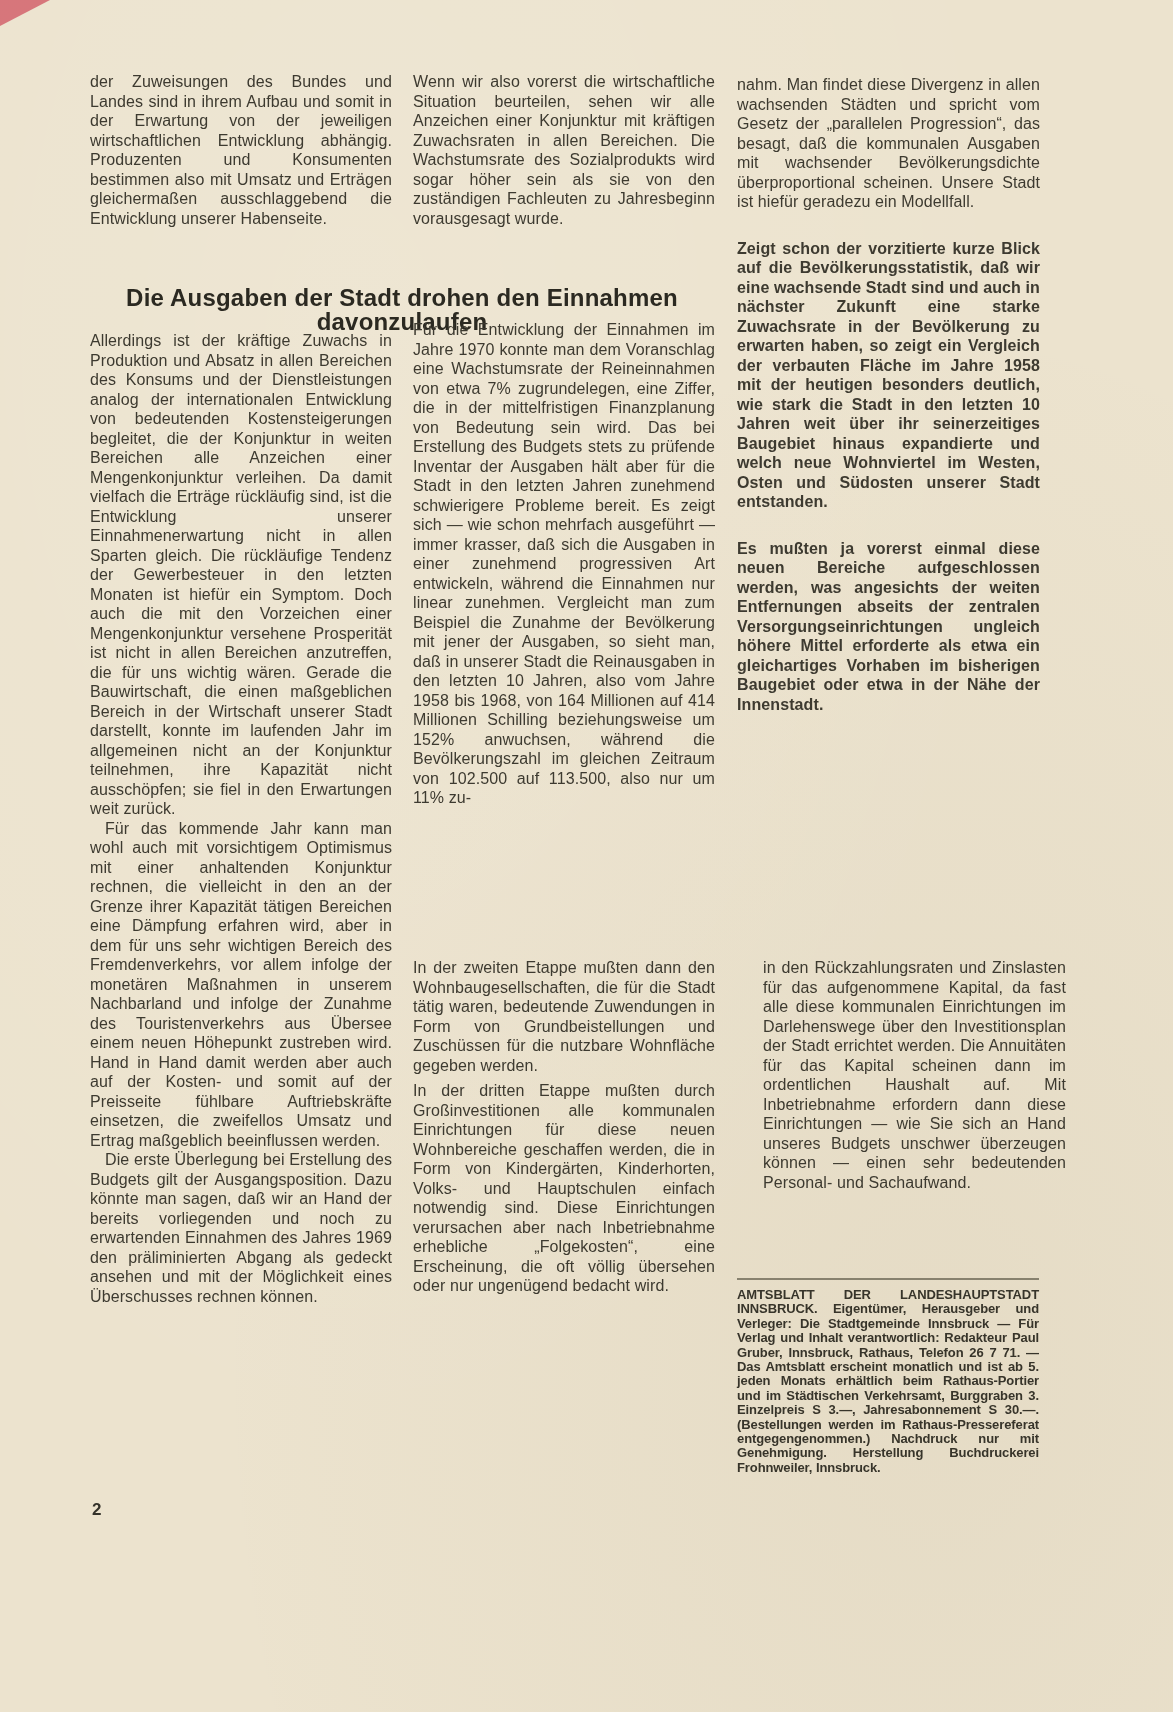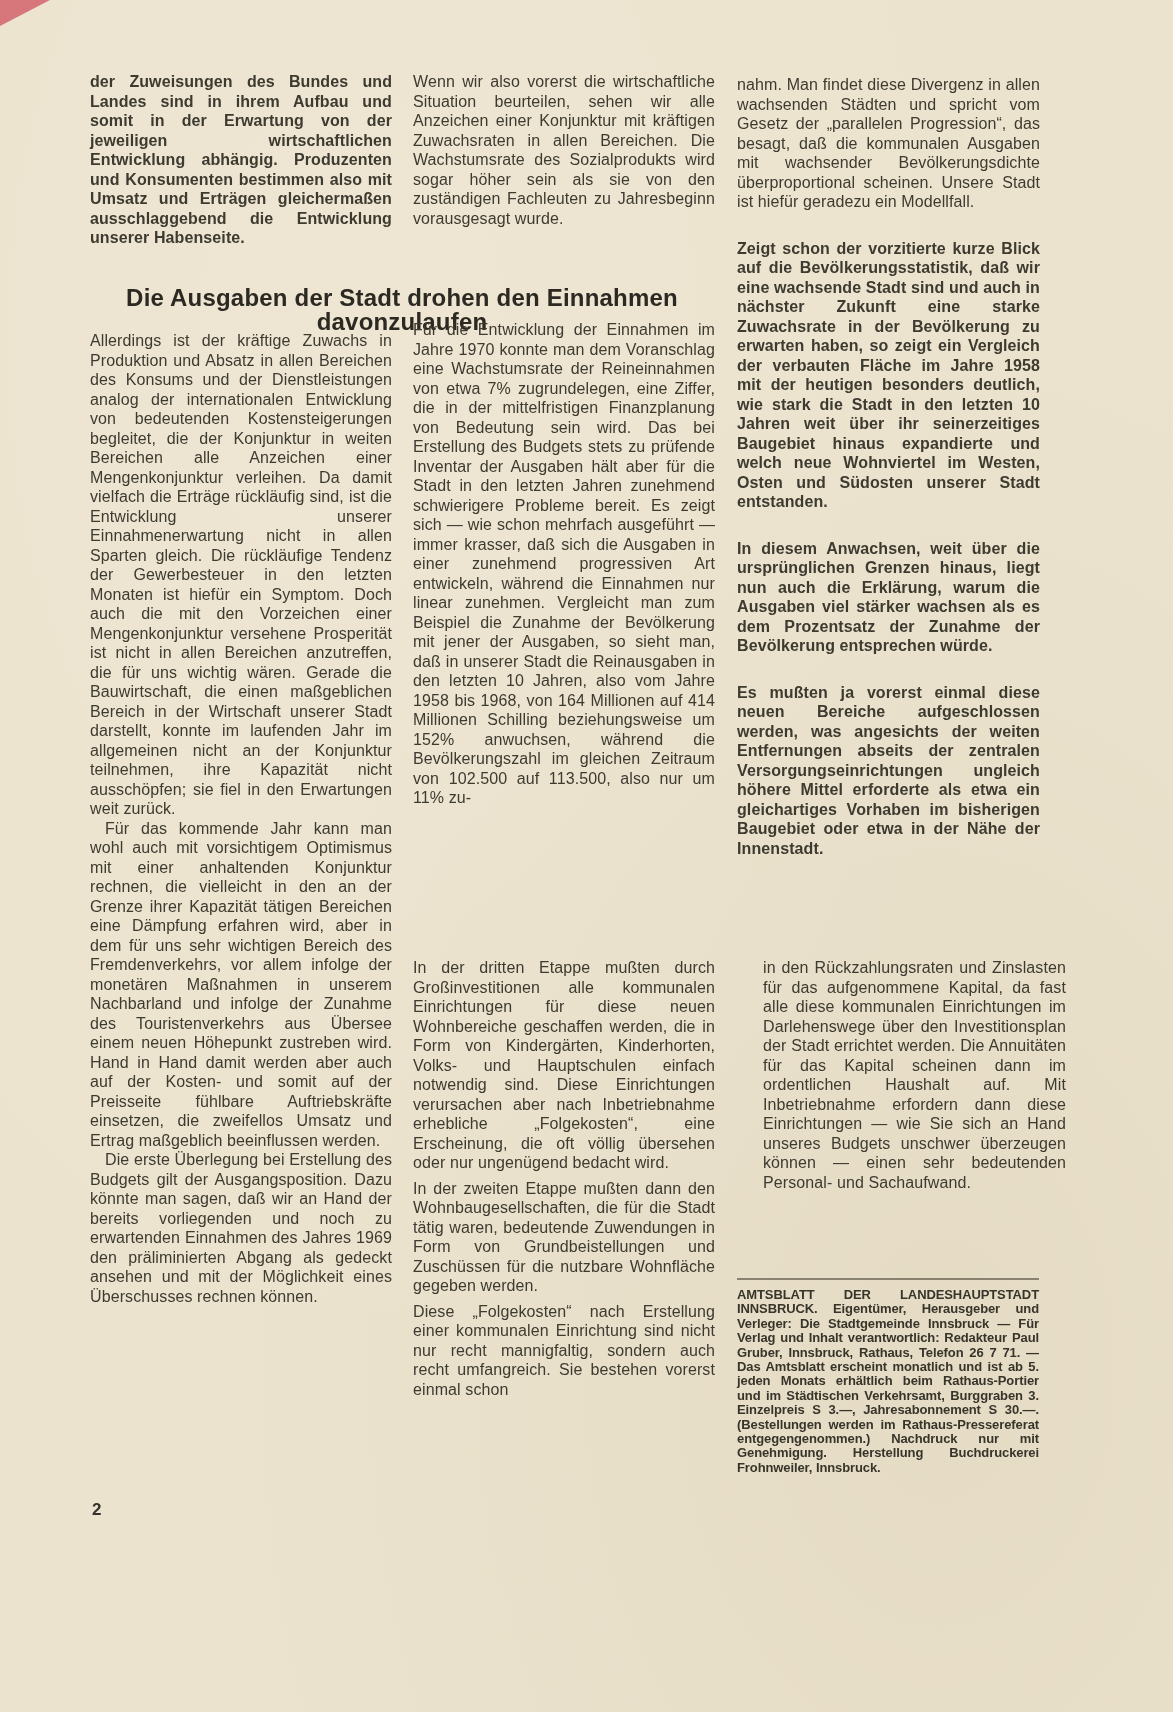--- a/index.html
+++ b/index.html
@@ -85,21 +85,21 @@
   .page-number {
     position: absolute;
     left: 92px;
     top: 1500px;
     font-size: 17px;
     font-weight: bold;
     color: #34322a;
   }
 
   
-  .col1-top  { left: 90px;  top: 72px;  width: 302px; font-weight: bold; }
+  .col1-top  { left: 90px;  top: 72px;  width: 302px; }
   .col2-top  { left: 413px; top: 72px;  width: 302px; }
   .col3-top  { left: 737px; top: 75px;  width: 303px; }
   .headline-1 { left: 88px;  top: 286px; width: 628px; }
   .col1-main { left: 90px;  top: 320px; width: 302px; margin-top: 11px; }
   .col2-main { left: 413px; top: 320px; width: 302px; }
   .headline-2 { left: 413px; top: 920px; width: 627px; }
   .col2-lower { left: 413px; top: 958px; width: 302px; }
   .col3-lower { left: 763px; top: 958px; width: 303px; }
 </style>
 </head>
@@ -113,41 +113,39 @@
     <p>der Zuweisungen des Bundes und Landes sind in ihrem Aufbau und somit in der Erwartung von der jeweiligen wirtschaftlichen Entwicklung abhängig. Produzenten und Konsumenten bestimmen also mit Umsatz und Erträgen gleichermaßen ausschlaggebend die Entwicklung unserer Habenseite.</p>
   </div>
 
   <div class="txt-block col2-top">
     <p>Wenn wir also vorerst die wirtschaftliche Situation beurteilen, sehen wir alle Anzeichen einer Konjunktur mit kräftigen Zuwachsraten in allen Bereichen. Die Wachstumsrate des Sozialprodukts wird sogar höher sein als sie von den zuständigen Fachleuten zu Jahresbeginn vorausgesagt wurde.</p>
   </div>
 
   <div class="txt-block col3-top gap-paras">
     <p>nahm. Man findet diese Divergenz in allen wachsenden Städten und spricht vom Gesetz der „parallelen Progression“, das besagt, daß die kommunalen Ausgaben mit wachsender Bevölkerungsdichte überproportional scheinen. Unsere Stadt ist hiefür geradezu ein Modellfall.</p>
     <p>Zeigt schon der vorzitierte kurze Blick auf die Bevölkerungsstatistik, daß wir eine wachsende Stadt sind und auch in nächster Zukunft eine starke Zuwachsrate in der Bevölkerung zu erwarten haben, so zeigt ein Vergleich der verbauten Fläche im Jahre 1958 mit der heutigen besonders deutlich, wie stark die Stadt in den letzten 10 Jahren weit über ihr seinerzeitiges Baugebiet hinaus expandierte und welch neue Wohnviertel im Westen, Osten und Südosten unserer Stadt entstanden.</p>
-    <p>In diesem Anwachsen, weit über die ursprünglichen Grenzen hinaus, liegt nun auch die Erklärung, warum die Ausgaben viel stärker wachsen als es dem Prozentsatz der Zunahme der Bevölkerung entsprechen würde.</p>
     <p>Es mußten ja vorerst einmal diese neuen Bereiche aufgeschlossen werden, was angesichts der weiten Entfernungen abseits der zentralen Versorgungseinrichtungen ungleich höhere Mittel erforderte als etwa ein gleichartiges Vorhaben im bisherigen Baugebiet oder etwa in der Nähe der Innenstadt.</p>
   </div>
 
   <h2 class="headline headline-1">Die Ausgaben der Stadt drohen den Einnahmen davonzulaufen</h2>
 
   <div class="txt-block col1-main indent-paras">
     <p>Allerdings ist der kräftige Zuwachs in Produktion und Absatz in allen Bereichen des Konsums und der Dienstleistungen analog der internationalen Entwicklung von bedeutenden Kostensteigerungen begleitet, die der Konjunktur in weiten Bereichen alle Anzeichen einer Mengenkonjunktur verleihen. Da damit vielfach die Erträge rückläufig sind, ist die Entwicklung unserer Einnahmenerwartung nicht in allen Sparten gleich. Die rückläufige Tendenz der Gewerbesteuer in den letzten Monaten ist hiefür ein Symptom. Doch auch die mit den Vorzeichen einer Mengenkonjunktur versehene Prosperität ist nicht in allen Bereichen anzutreffen, die für uns wichtig wären. Gerade die Bauwirtschaft, die einen maßgeblichen Bereich in der Wirtschaft unserer Stadt darstellt, konnte im laufenden Jahr im allgemeinen nicht an der Konjunktur teilnehmen, ihre Kapazität nicht ausschöpfen; sie fiel in den Erwartungen weit zurück.</p>
     <p>Für das kommende Jahr kann man wohl auch mit vorsichtigem Optimismus mit einer anhaltenden Konjunktur rechnen, die vielleicht in den an der Grenze ihrer Kapazität tätigen Bereichen eine Dämpfung erfahren wird, aber in dem für uns sehr wichtigen Bereich des Fremdenverkehrs, vor allem infolge der monetären Maßnahmen in unserem Nachbarland und infolge der Zunahme des Touristenverkehrs aus Übersee einem neuen Höhepunkt zustreben wird. Hand in Hand damit werden aber auch auf der Kosten- und somit auf der Preisseite fühlbare Auftriebskräfte einsetzen, die zweifellos Umsatz und Ertrag maßgeblich beeinflussen werden.</p>
     <p>Die erste Überlegung bei Erstellung des Budgets gilt der Ausgangsposition. Dazu könnte man sagen, daß wir an Hand der bereits vorliegenden und noch zu erwartenden Einnahmen des Jahres 1969 den präliminierten Abgang als gedeckt ansehen und mit der Möglichkeit eines Überschusses rechnen können.</p>
   </div>
 
   <div class="txt-block col2-main">
     <p>Für die Entwicklung der Einnahmen im Jahre 1970 konnte man dem Voranschlag eine Wachstumsrate der Reineinnahmen von etwa 7% zugrundelegen, eine Ziffer, die in der mittelfristigen Finanzplanung von Bedeutung sein wird. Das bei Erstellung des Budgets stets zu prüfende Inventar der Ausgaben hält aber für die Stadt in den letzten Jahren zunehmend schwierigere Probleme bereit. Es zeigt sich — wie schon mehrfach ausgeführt — immer krasser, daß sich die Ausgaben in einer zunehmend progressiven Art entwickeln, während die Einnahmen nur linear zunehmen. Vergleicht man zum Beispiel die Zunahme der Bevölkerung mit jener der Ausgaben, so sieht man, daß in unserer Stadt die Reinausgaben in den letzten 10 Jahren, also vom Jahre 1958 bis 1968, von 164 Millionen auf 414 Millionen Schilling beziehungsweise um 152% anwuchsen, während die Bevölkerungszahl im gleichen Zeitraum von 102.500 auf 113.500, also nur um 11% zu-</p>
   </div>
 
 
   <div class="txt-block col2-lower small-gap-paras">
+    <p>In der zweiten Etappe mußten dann den Wohnbaugesellschaften, die für die Stadt tätig waren, bedeutende Zuwendungen in Form von Grundbeistellungen und Zuschüssen für die nutzbare Wohnfläche gegeben werden.</p>
     <p>In der dritten Etappe mußten durch Großinvestitionen alle kommunalen Einrichtungen für diese neuen Wohnbereiche geschaffen werden, die in Form von Kindergärten, Kinderhorten, Volks- und Hauptschulen einfach notwendig sind. Diese Einrichtungen verursachen aber nach Inbetriebnahme erhebliche „Folgekosten“, eine Erscheinung, die oft völlig übersehen oder nur ungenügend bedacht wird.</p>
-    <p>In der zweiten Etappe mußten dann den Wohnbaugesellschaften, die für die Stadt tätig waren, bedeutende Zuwendungen in Form von Grundbeistellungen und Zuschüssen für die nutzbare Wohnfläche gegeben werden.</p>
-    <p>Diese „Folgekosten“ nach Erstellung einer kommunalen Einrichtung sind nicht nur recht mannigfaltig, sondern auch recht umfangreich. Sie bestehen vorerst einmal schon</p>
   </div>
 
   <div class="txt-block col3-lower">
     <p>in den Rückzahlungsraten und Zinslasten für das aufgenommene Kapital, da fast alle diese kommunalen Einrichtungen im Darlehenswege über den Investitionsplan der Stadt errichtet werden. Die Annuitäten für das Kapital scheinen dann im ordentlichen Haushalt auf. Mit Inbetriebnahme erfordern dann diese Einrichtungen — wie Sie sich an Hand unseres Budgets unschwer überzeugen können — einen sehr bedeutenden Personal- und Sachaufwand.</p>
   </div>
 
   <div class="imprint-rule"></div>
 
   <div class="imprint">
     <p>AMTSBLATT DER LANDESHAUPTSTADT INNSBRUCK. Eigentümer, Herausgeber und Verleger: Die Stadtgemeinde Innsbruck — Für Verlag und Inhalt verantwortlich: Redakteur Paul Gruber, Innsbruck, Rathaus, Telefon 26 7 71. — Das Amtsblatt erscheint monatlich und ist ab 5. jeden Monats erhältlich beim Rathaus-Portier und im Städtischen Verkehrsamt, Burggraben 3. Einzelpreis S 3.—, Jahresabonnement S 30.—. (Bestellungen werden im Rathaus-Pressereferat entgegengenommen.) Nachdruck nur mit Genehmigung. Herstellung Buchdruckerei Frohnweiler, Innsbruck.</p>

